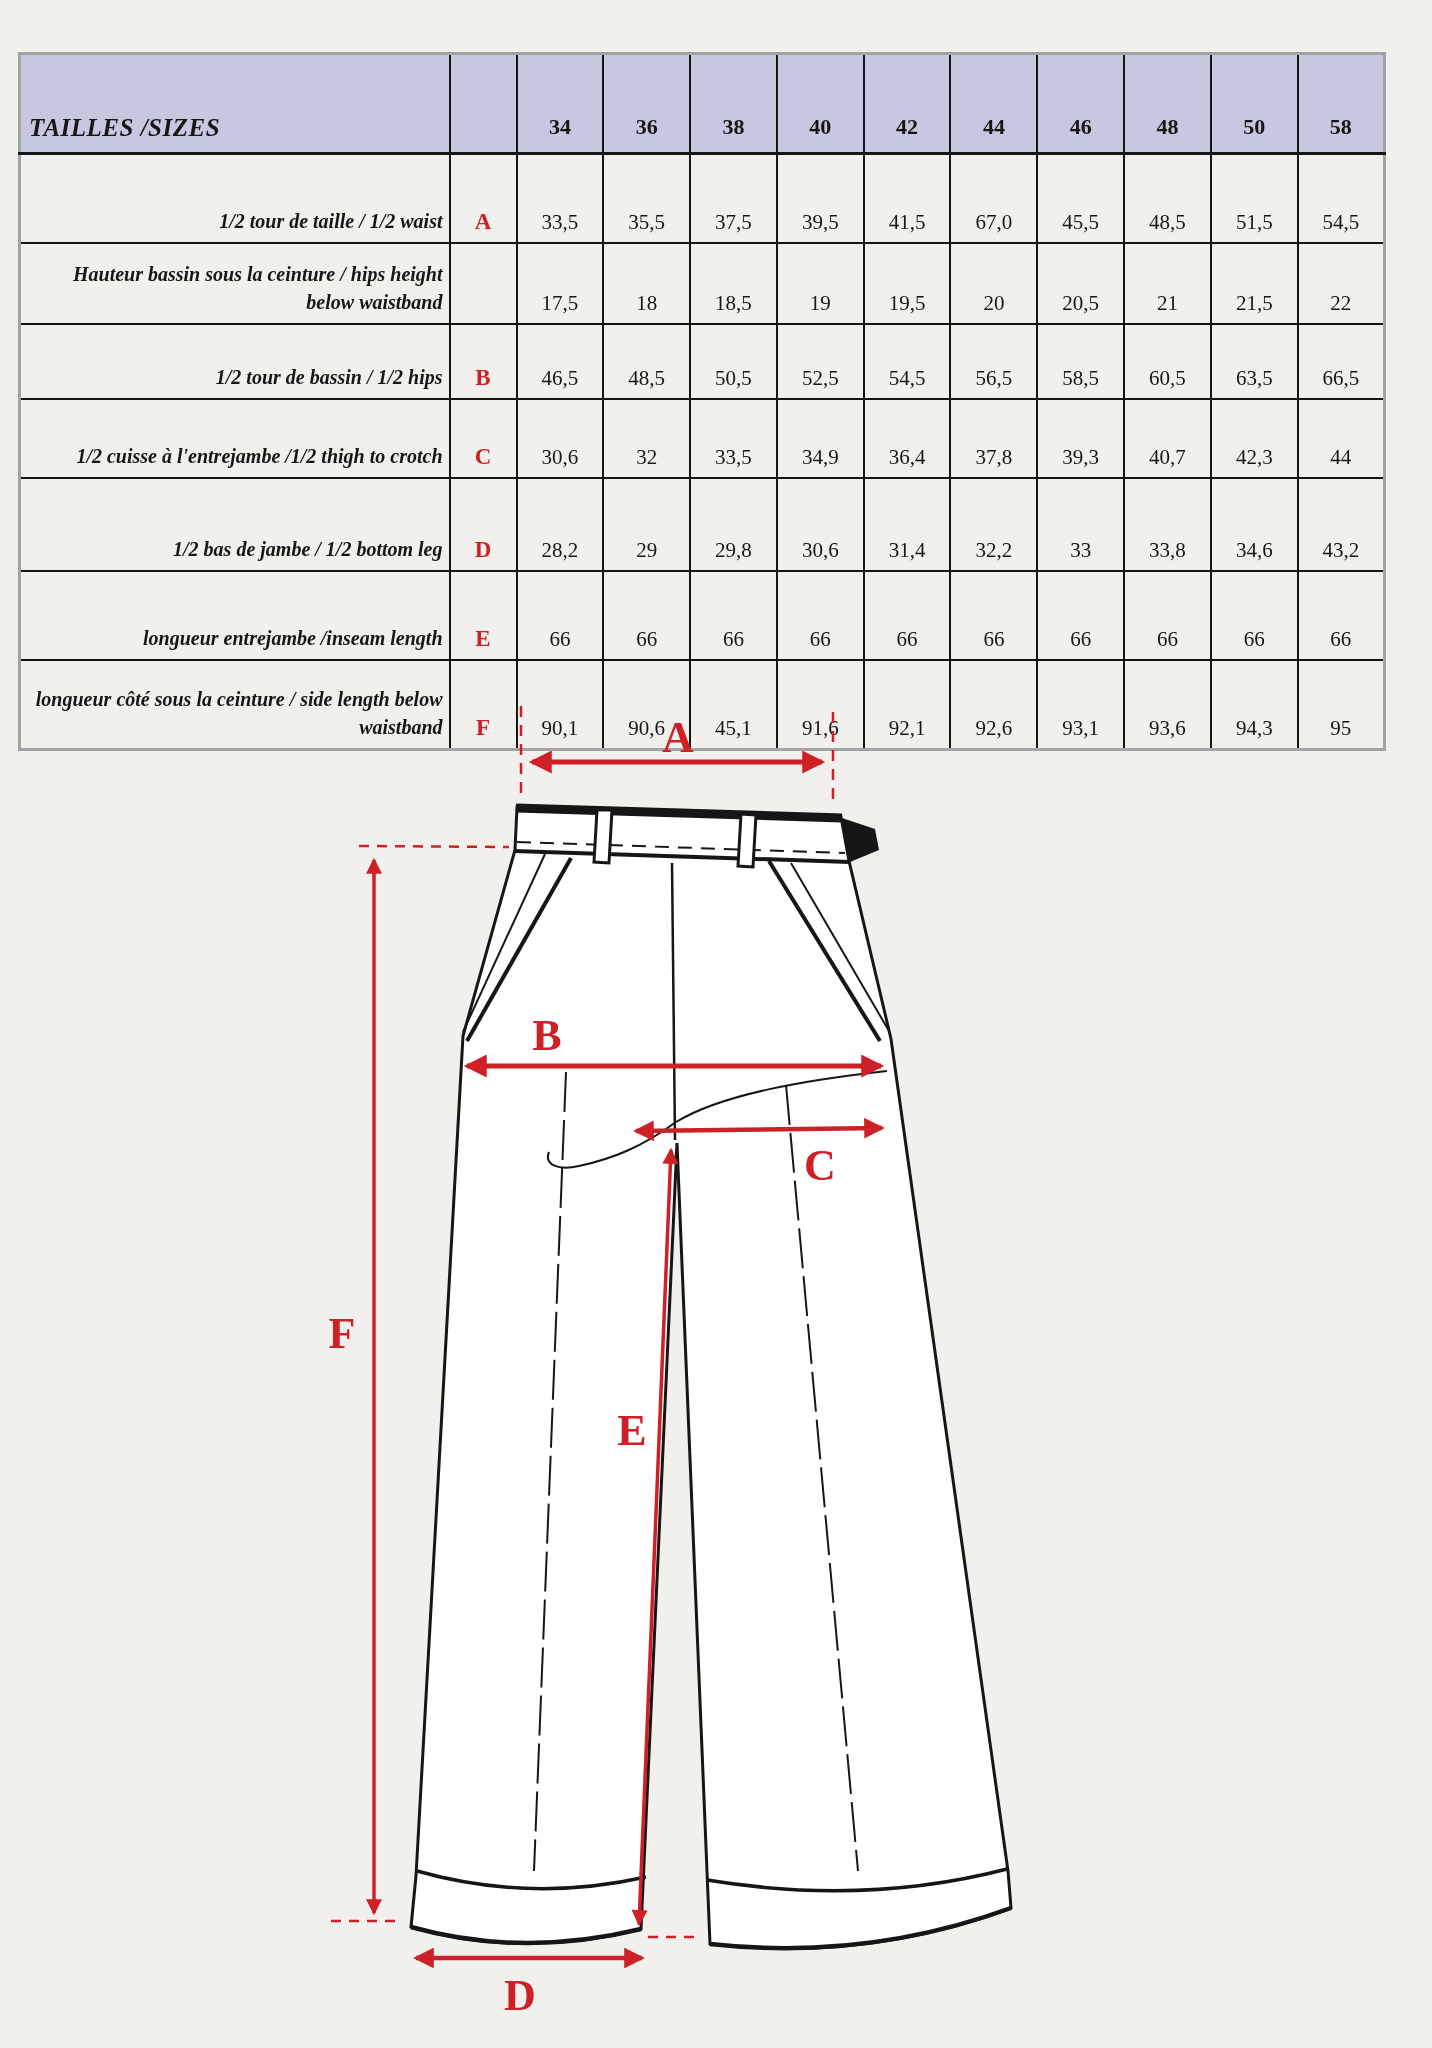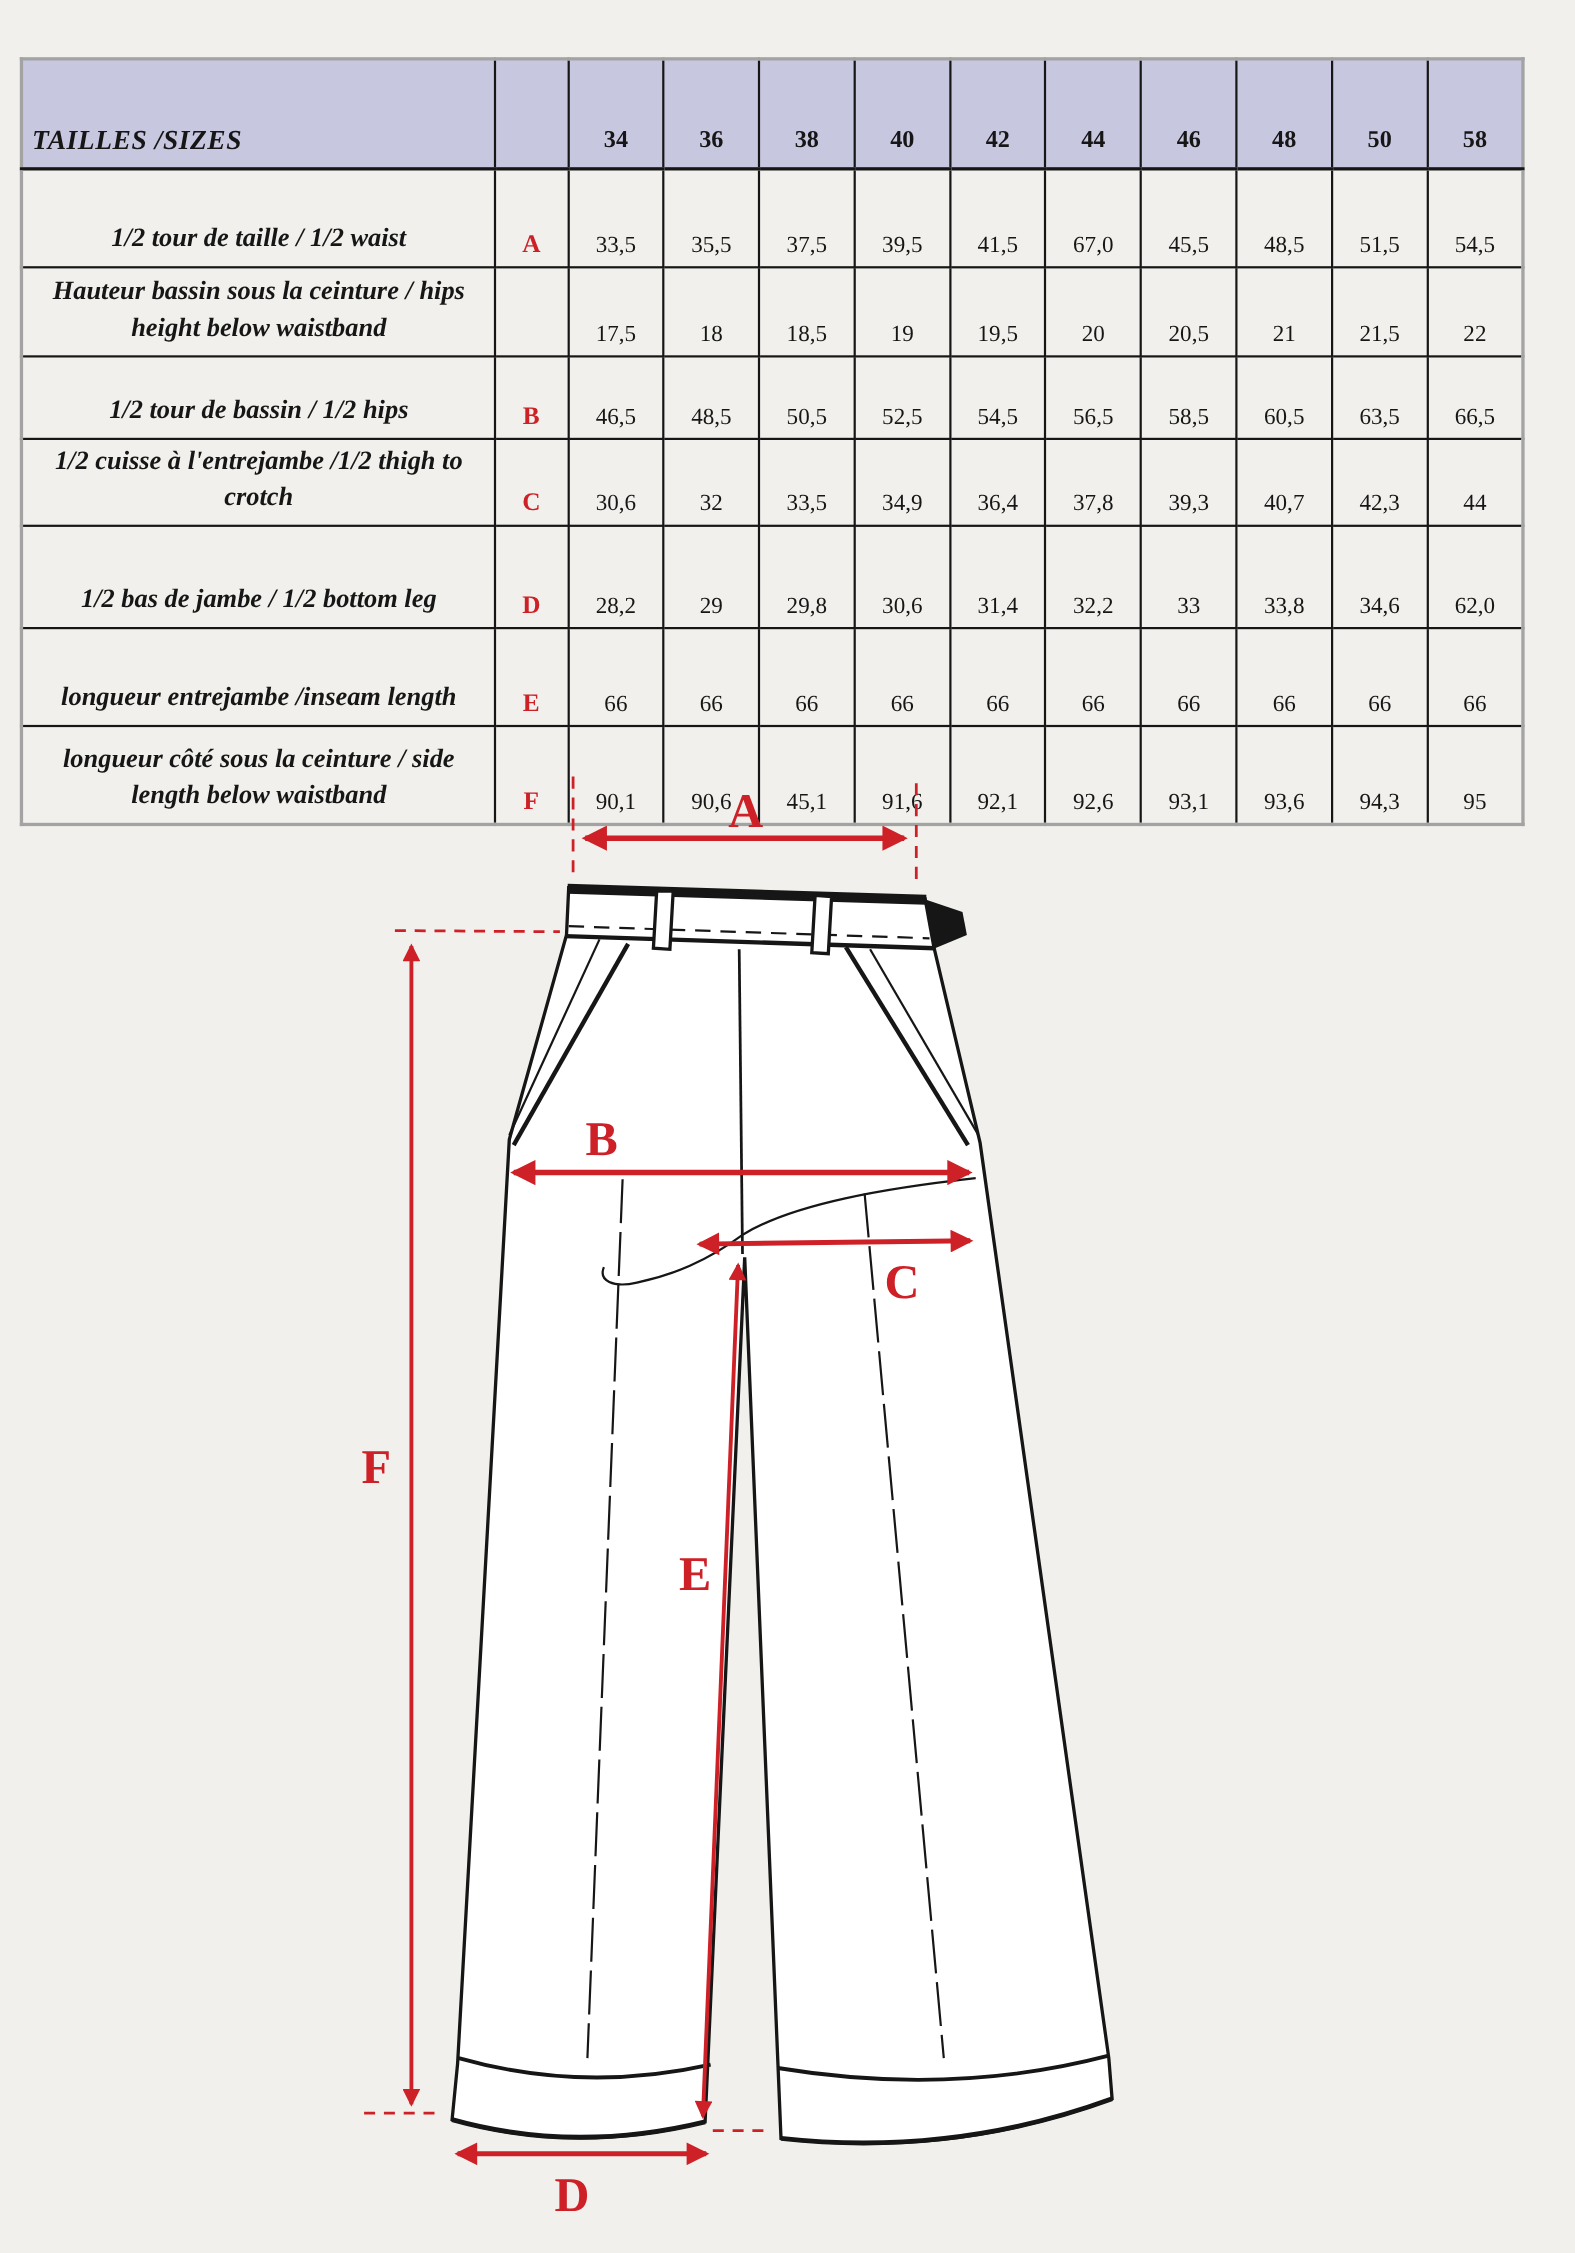--- a/index.html
+++ b/index.html
@@ -34,22 +34,22 @@
   }
   th.size{
     font-weight:bold;font-size:22px;padding-bottom:12px;
   }
   tbody td{
     vertical-align:bottom;text-align:center;
     font-size:21px;padding:0 0 7px 0;
     background:transparent;
   }
   td.lbl{
-    text-align:center;font-weight:bold;font-style:italic;
-    font-size:24px;line-height:1.4;padding:0 6px 7px 7px;
+    text-align:right;font-weight:bold;font-style:italic;
+    font-size:20px;line-height:1.4;padding:0 6px 7px 7px;
   }
   td.ltr{color:#cd2027;font-weight:bold;font-size:23px;}
   tbody tr:nth-child(1) td{height:80px;}
   tbody tr:nth-child(2) td{height:72px;}
   tbody tr:nth-child(3) td{height:66px;}
   tbody tr:nth-child(4) td{height:70px;margin-top:46px;}
   tbody tr:nth-child(5) td{height:84px;font-family:Liberation Serif, serif;}
   tbody tr:nth-child(6) td{height:80px;}
   tbody tr:nth-child(7) td{height:80px;}
 
@@ -158,21 +158,21 @@
           <td class="ltr">D</td>
           <td class="val">28,2</td>
           <td class="val">29</td>
           <td class="val">29,8</td>
           <td class="val">30,6</td>
           <td class="val">31,4</td>
           <td class="val">32,2</td>
           <td class="val">33</td>
           <td class="val">33,8</td>
           <td class="val">34,6</td>
-          <td class="val">62,0</td>
+          <td class="val">43,2</td>
         </tr>
         <tr>
           <td class="lbl">longueur entrejambe  /inseam length</td>
           <td class="ltr">E</td>
           <td class="val">66</td>
           <td class="val">66</td>
           <td class="val">66</td>
           <td class="val">66</td>
           <td class="val">66</td>
           <td class="val">66</td>

